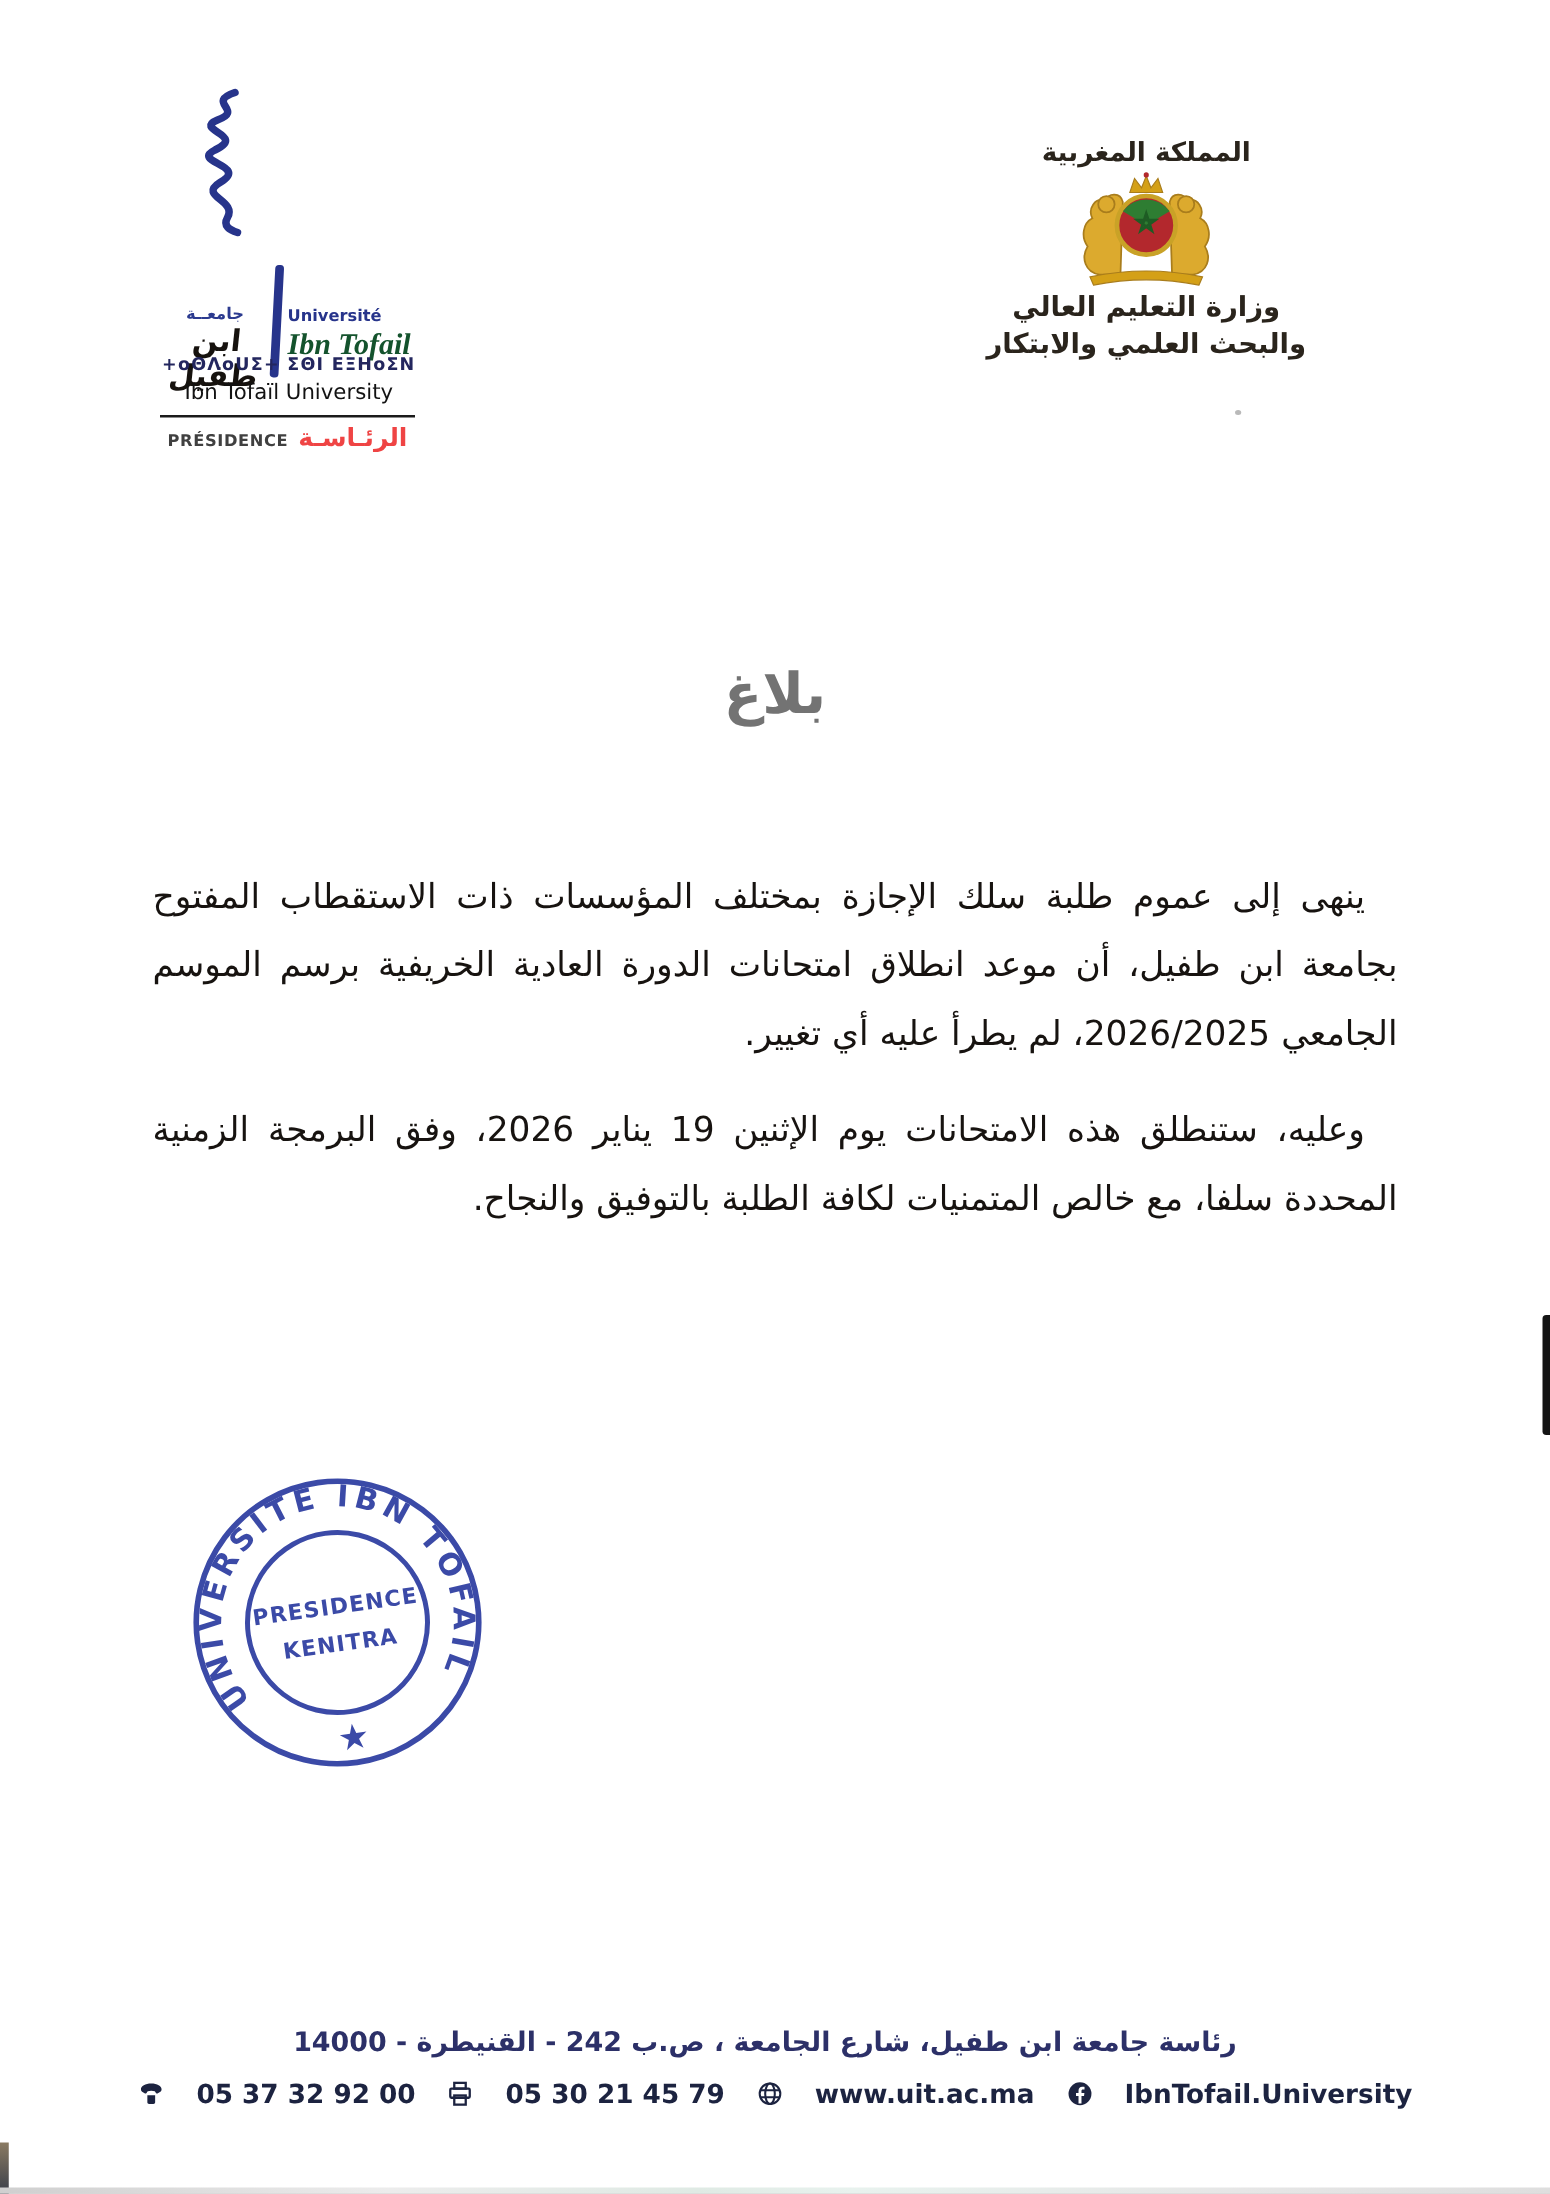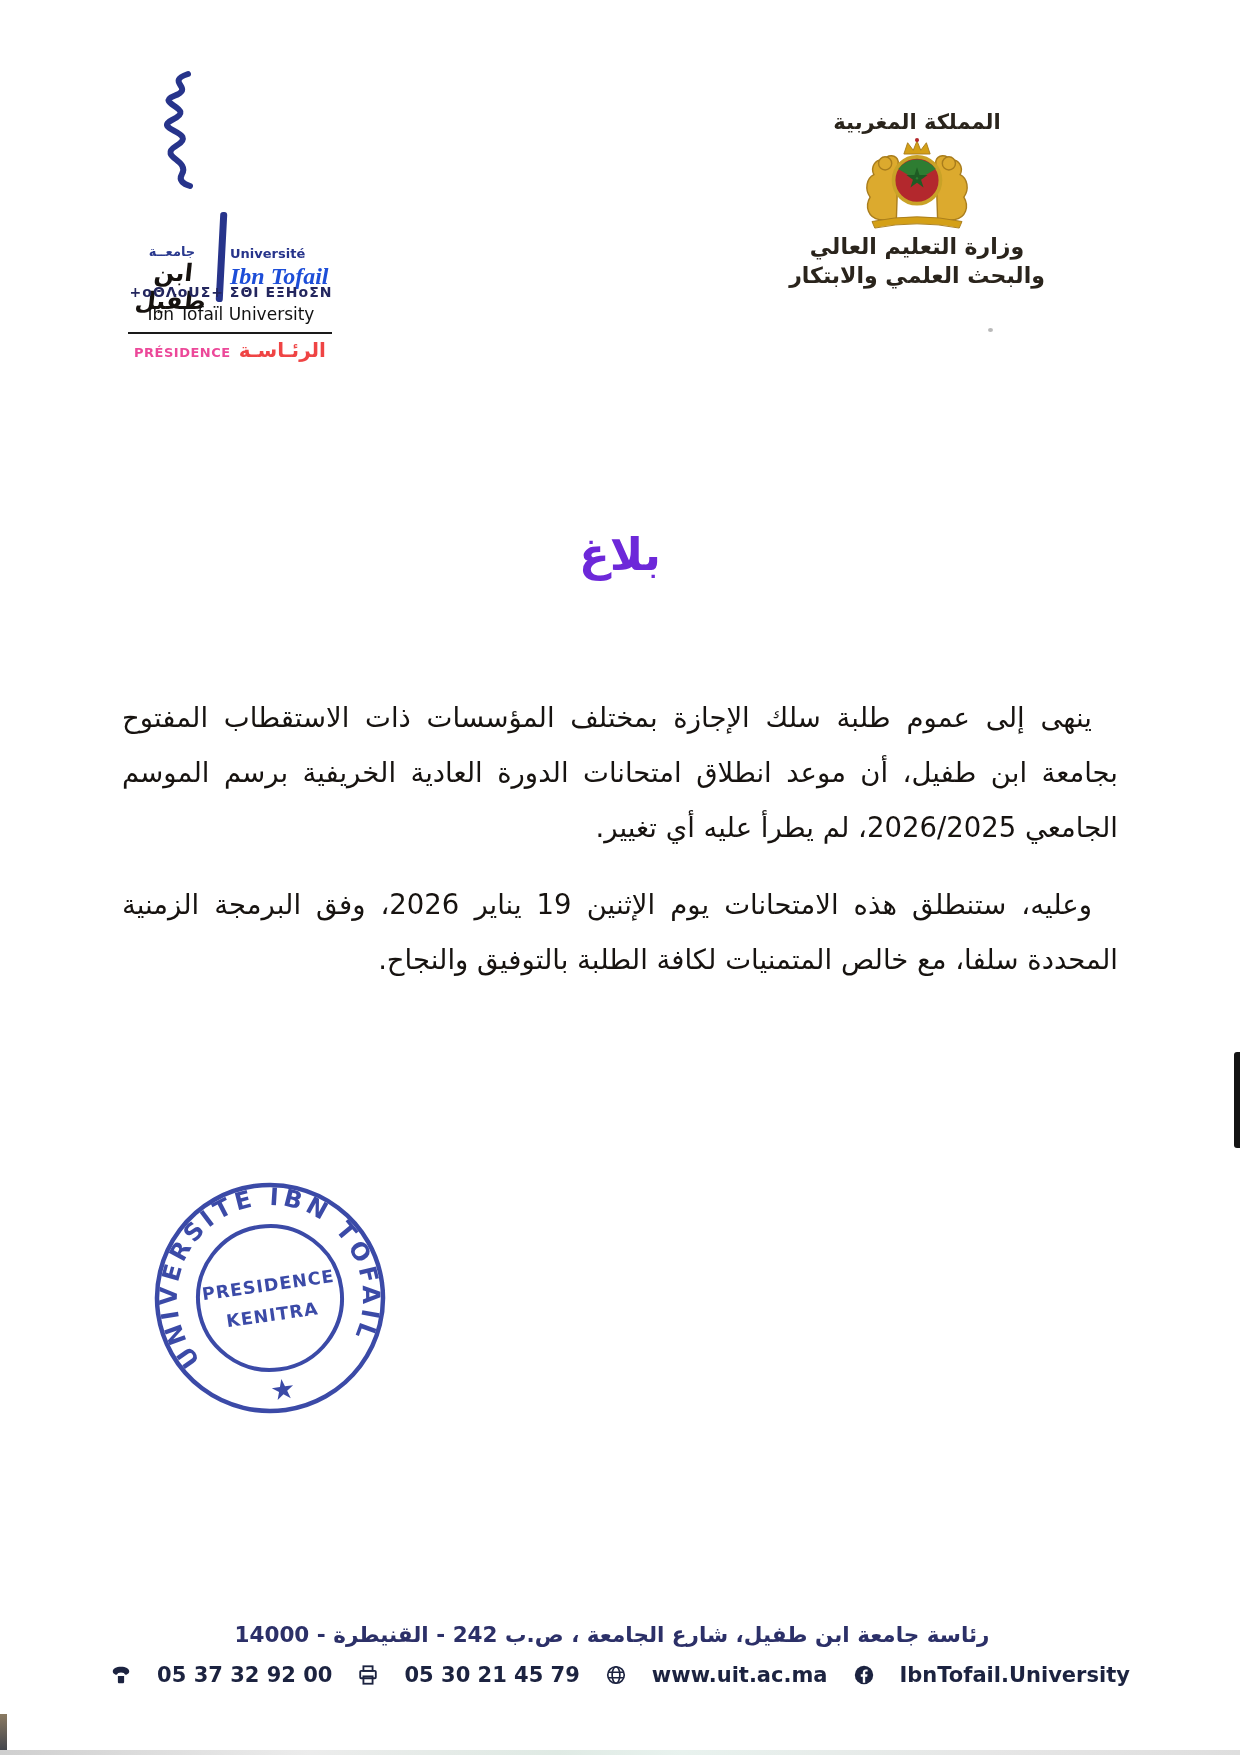--- a/index.html
+++ b/index.html
@@ -15,38 +15,38 @@
   .logo-block{position:absolute;left:126px;top:70px;width:200px;}
   .swirl{position:absolute;left:18px;top:0;}
   .logo-row{position:absolute;left:0;top:96px;width:200px;height:118px;}
   .logo-ar-col{position:absolute;left:6px;top:78px;width:80px;text-align:center;}
   .logo-jamiaa{display:block;color:#2b3a8f;font-size:13px;font-weight:bold;direction:rtl;}
   .logo-name-ar{display:block;color:#16120e;font-size:24px;font-weight:bold;direction:rtl;
     font-family:"DejaVu Sans",sans-serif;transform:skewX(-6deg);}
   .logo-alif{position:absolute;left:92px;top:46px;width:7px;height:90px;background:#27348b;border-radius:3px;transform:rotate(3deg);}
   .logo-fr-col{position:absolute;left:104px;top:80px;width:110px;}
   .logo-universite{display:block;color:#27348b;font-size:13px;font-weight:bold;}
-  .logo-script{display:block;color:#1d4ed8;font-size:24px;font-weight:bold;font-style:italic;
+  .logo-script{display:block;color:#14532d;font-size:24px;font-weight:bold;font-style:italic;
     font-family:"Liberation Serif","DejaVu Serif",serif;white-space:nowrap;margin-top:2px;}
   .tifinagh{position:absolute;left:0;top:214px;width:210px;text-align:center;
     color:#23265e;font-size:14px;font-weight:bold;letter-spacing:1px;white-space:nowrap;}
   .logo-name-en{position:absolute;left:0;top:234px;width:210px;text-align:center;
     color:#121212;font-size:17px;font-weight:normal;white-space:nowrap;}
   .logo-sep{position:absolute;left:2px;top:262px;width:204px;height:2px;background:#1a1a1a;}
   .presidence-row{position:absolute;left:2px;top:268px;width:204px;display:flex;justify-content:center;align-items:baseline;gap:8px;}
-  .presidence-fr{color:#ec4899;font-size:13px;font-weight:bold;letter-spacing:.5px;}
+  .presidence-fr{color:#404040;font-size:13px;font-weight:bold;letter-spacing:.5px;}
   .presidence-ar{color:#ef4444;font-size:20px;font-weight:bold;direction:rtl;}
   
   .ministry-block{position:absolute;left:742px;top:110px;width:350px;text-align:center;}
   .kingdom{font-size:21px;font-weight:bold;color:#2a241c;direction:rtl;}
   .coat{margin:2px auto 0;display:block;}
   .ministry-l1,.ministry-l2{font-size:22px;font-weight:bold;color:#2a241c;direction:rtl;line-height:29px;text-align:center;}
   
   .doc-title{position:absolute;left:0;top:528px;width:1240px;text-align:center;
-    font-size:45px;font-weight:bold;color:#6d28d9;direction:rtl;}
+    font-size:45px;font-weight:bold;color:#737373;direction:rtl;}
   .doc-body{position:absolute;left:122px;top:690px;width:996px;direction:rtl;
     font-size:27.5px;line-height:55px;text-align:justify;color:#171310;}
   .doc-body p{margin:0;text-indent:26px;}
   .doc-body p + p{margin-top:22px;}
   
   .stamp{position:absolute;left:150px;top:1178px;width:240px;height:240px;transform:rotate(-8deg);opacity:.92;}
   
   .footer-address{position:absolute;left:0;top:1622px;width:1224px;text-align:center;
     direction:rtl;font-size:21.5px;font-weight:bold;color:#2c3068;}
   .footer-contact{position:absolute;left:0;top:1663px;width:1240px;display:flex;

